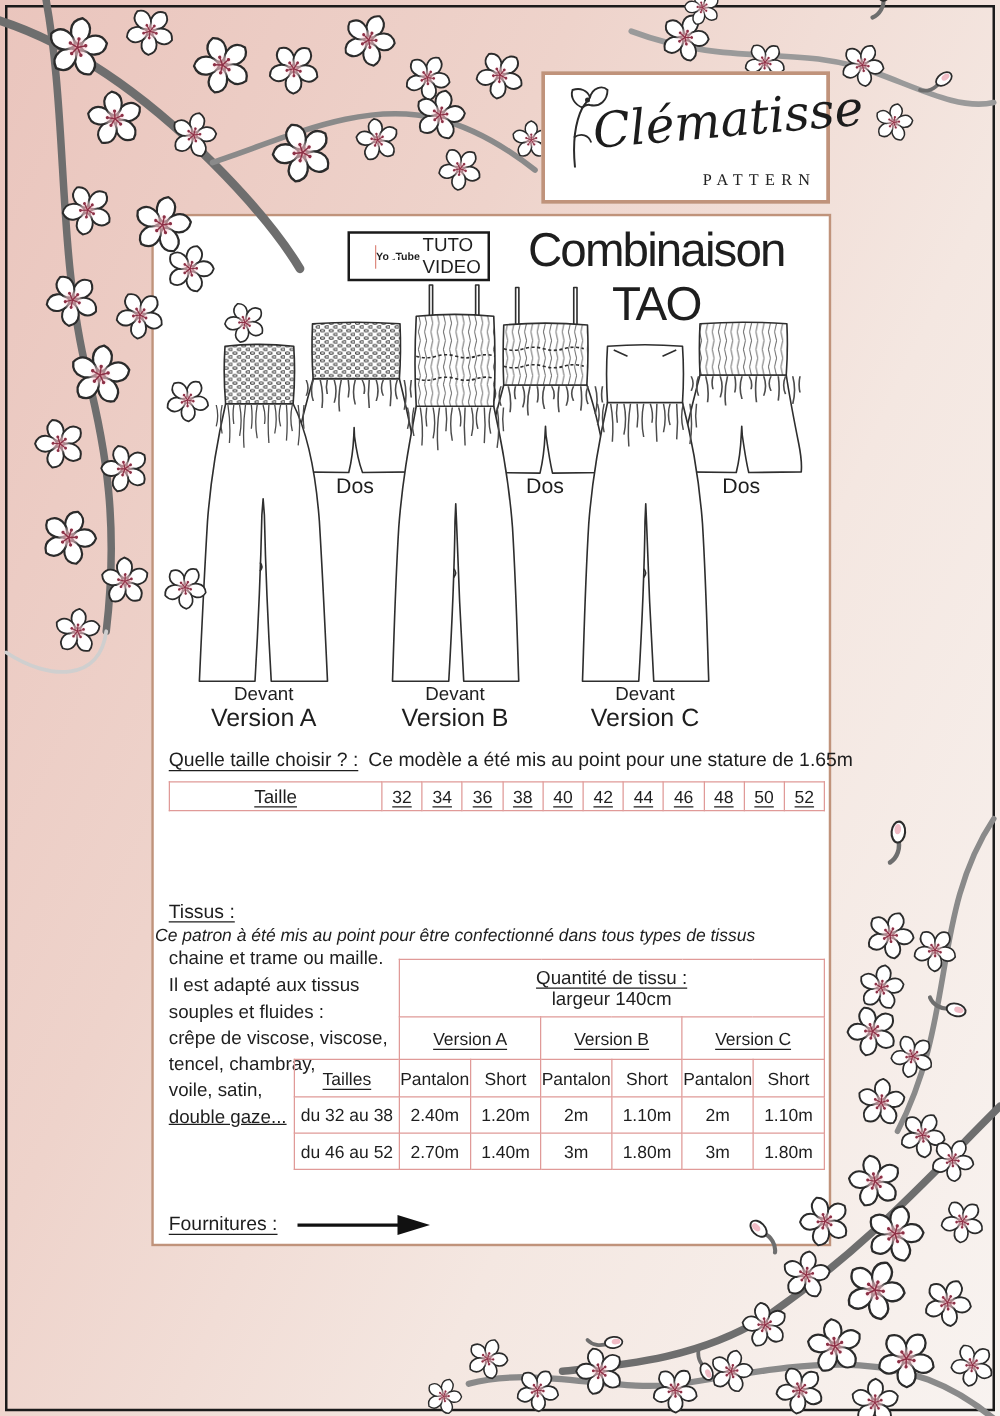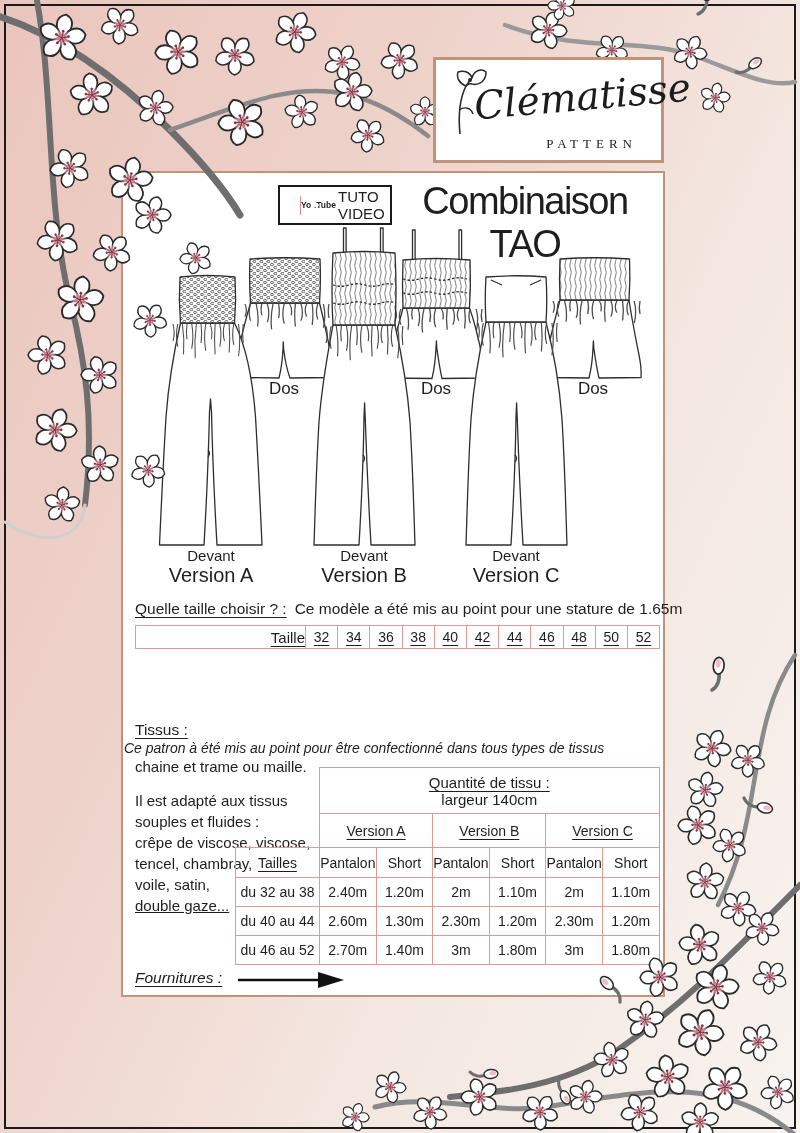--- a/index.html
+++ b/index.html
@@ -8,21 +8,21 @@
     background:linear-gradient(115deg,#eac5bd 0%,#eed3cb 35%,#f4e7e1 65%,#f8f3f0 100%);
     font-family:"Liberation Sans","DejaVu Sans",sans-serif;color:#1e1e1e;
   }
   .frame{position:absolute;left:4px;top:4px;right:4px;bottom:4px;border:2.5px solid #1b1b1b;z-index:1;}
   .blossoms{position:absolute;left:0;top:0;z-index:3;pointer-events:none;}
   
   .logo{position:absolute;left:433px;top:57px;width:225px;height:100px;background:#fff;
         border:3px solid #c0937b;z-index:4;}
   .logo .script{position:absolute;left:38px;top:14px;font-family:"DejaVu Serif",serif;
         font-style:italic;font-size:39px;color:#1c1c1c;transform:rotate(-5deg);letter-spacing:0px;}
-  .logo .word{position:absolute;right:24px;bottom:8px;font-family:"Liberation Serif",serif;
+  .logo .word{position:absolute;right:8px;bottom:8px;font-family:"Liberation Serif",serif;
         font-size:13px;letter-spacing:5px;color:#222;text-align:right;}
   .logo .doodle{position:absolute;left:10px;top:4px;}
   
   .panel{position:absolute;left:121px;top:171px;width:540px;height:822px;background:#fff;
         border:2px solid #c0937b;z-index:2;}
   .panel > *{position:absolute;}
   
   .badge{left:155px;top:12px;width:114px;height:40px;border:2.5px solid #1a1a1a;background:#fff;
         display:flex;align-items:center;box-sizing:border-box;}
   .yt{width:36px;display:flex;flex-direction:row;align-items:center;margin-left:20px;}
@@ -38,41 +38,41 @@
   .devlab{top:374px;width:90px;text-align:center;font-size:15px;}
   .verlab{top:391px;width:140px;text-align:center;font-size:20px;}
   .u{text-decoration:underline;text-underline-offset:2.5px;}
   
   .sizeline{left:12px;top:427px;width:520px;font-size:15.5px;white-space:nowrap;}
   .sizeline .u{margin-right:8px;}
   table{border-collapse:collapse;table-layout:fixed;}
   td{border:1.5px solid #e09a98;text-align:center;font-size:14px;padding:0;}
   .sizetable{left:12px;top:452px;width:524px;}
   .sizetable .lblcol{text-align:left;padding-left:8px;}
-  .sizetable .hd{text-align:right;font-size:15px;}
+  .sizetable .hd{text-align:center;font-size:15px;}
   .r1 td{height:22px;text-align:center;}
   .r2 td{height:30px;}
   .r3 td{height:36px;}
   .sub{font-size:12.5px;}
   
   .tishead{left:12px;top:548px;font-size:15.5px;}
   .tisline1{left:1px;top:567px;font-size:14px;white-space:nowrap;font-style:italic;}
   .tisline2{left:12px;top:585px;font-size:15px;}
-  .sideline{left:12px;font-size:15px;white-space:nowrap;margin-top:12px;}
+  .sideline{left:12px;font-size:15px;white-space:nowrap;}
   
   .qtytable{left:112px;top:594px;width:424px;}
   .qtytable td{font-size:14px;}
   .nob{border:none;background:transparent;}
   .qt1{height:46px;}
   .qt2{height:34px;}
   .qt3{height:30px;}
   .qtr{height:29px;}
   .qtitle{font-size:15px;}
   
-  .fourn{left:12px;top:796px;font-size:15.5px;display:flex;gap:14px;font-style:italic;}
+  .fourn{left:12px;top:796px;font-size:15.5px;display:flex;align-items:center;gap:14px;}
 </style>
 </head>
 <body>
 
 <div class="frame"></div>
 
 <svg class="blossoms" width="800" height="1133" viewBox="0 0 800 1133">
   <defs>
     <radialGradient id="pk" cx="0.5" cy="0.5" r="0.5">
       <stop offset="0" stop-color="#e38f9e" stop-opacity="0.85"></stop>
@@ -359,29 +359,20 @@
     <tr class="qtr">
       <td>du 32 au 38</td>
       <td>2.40m</td>
       <td>1.20m</td>
       <td>2m</td>
       <td>1.10m</td>
       <td>2m</td>
       <td>1.10m</td>
     </tr>
     <tr class="qtr">
-      <td>du 40 au 44</td>
-      <td>2.60m</td>
-      <td>1.30m</td>
-      <td>2.30m</td>
-      <td>1.20m</td>
-      <td>2.30m</td>
-      <td>1.20m</td>
-    </tr>
-    <tr class="qtr">
       <td>du 46 au 52</td>
       <td>2.70m</td>
       <td>1.40m</td>
       <td>3m</td>
       <td>1.80m</td>
       <td>3m</td>
       <td>1.80m</td>
     </tr>
   </tbody>
     </table>

